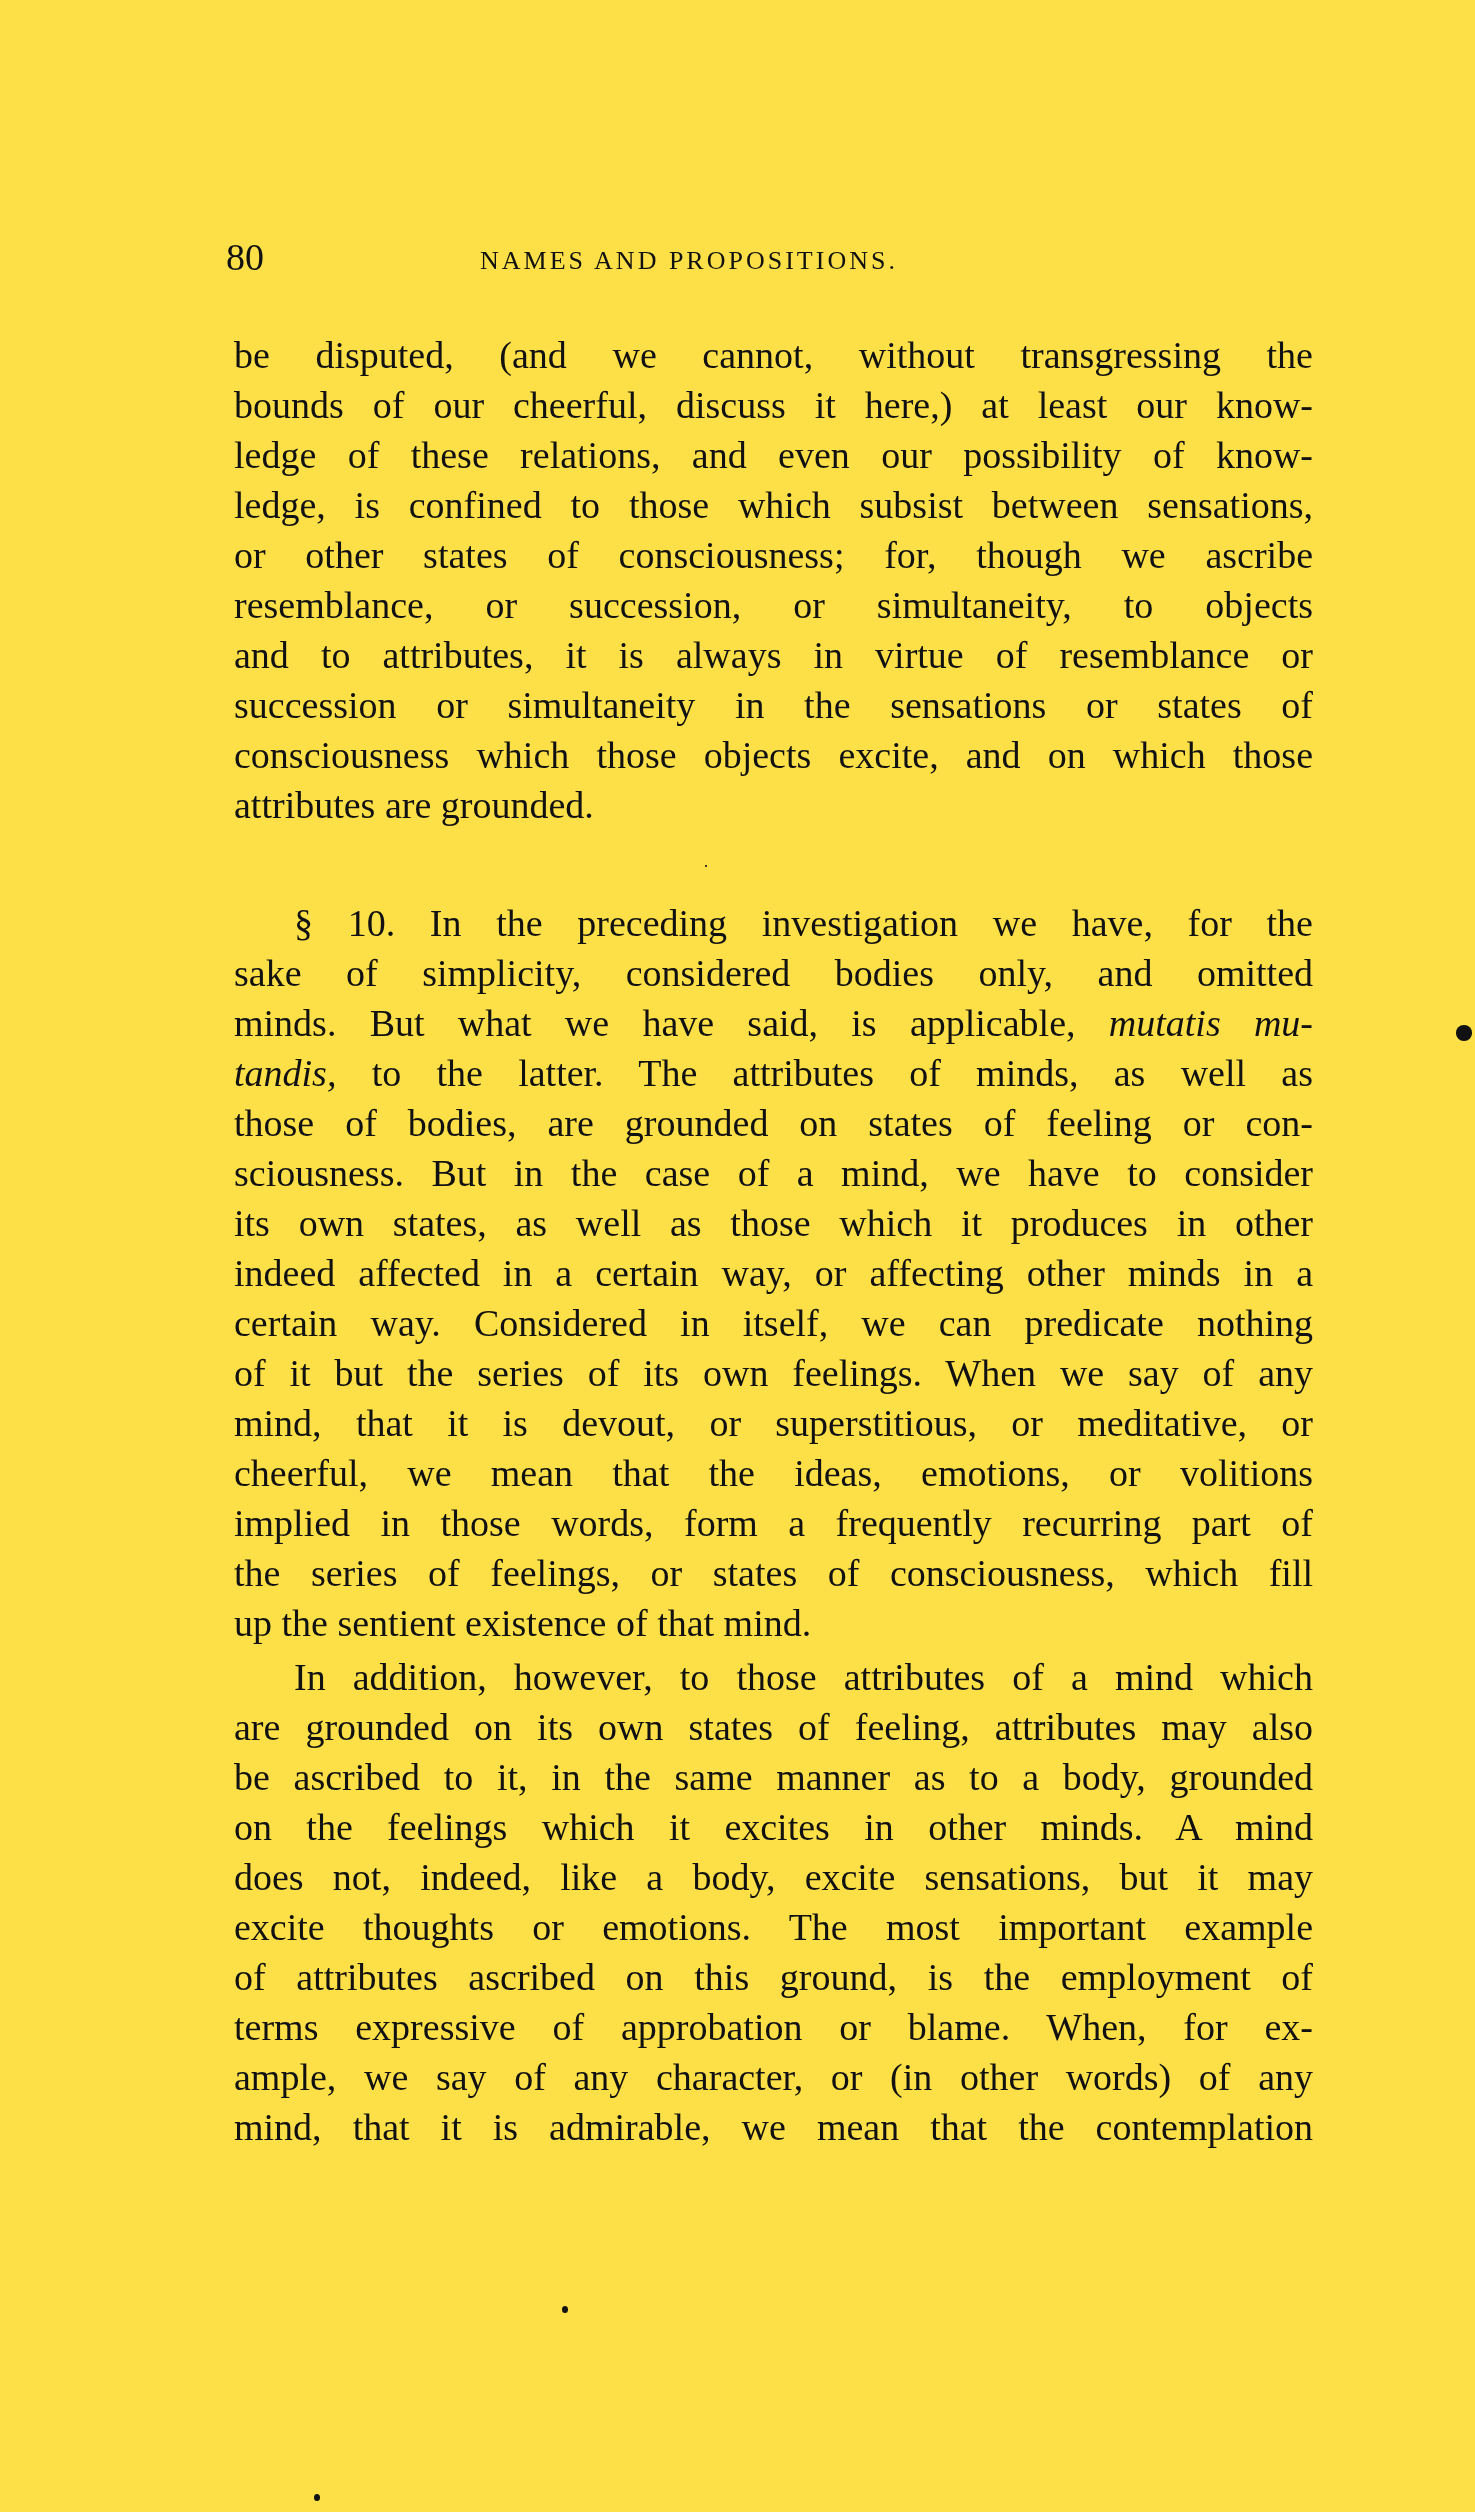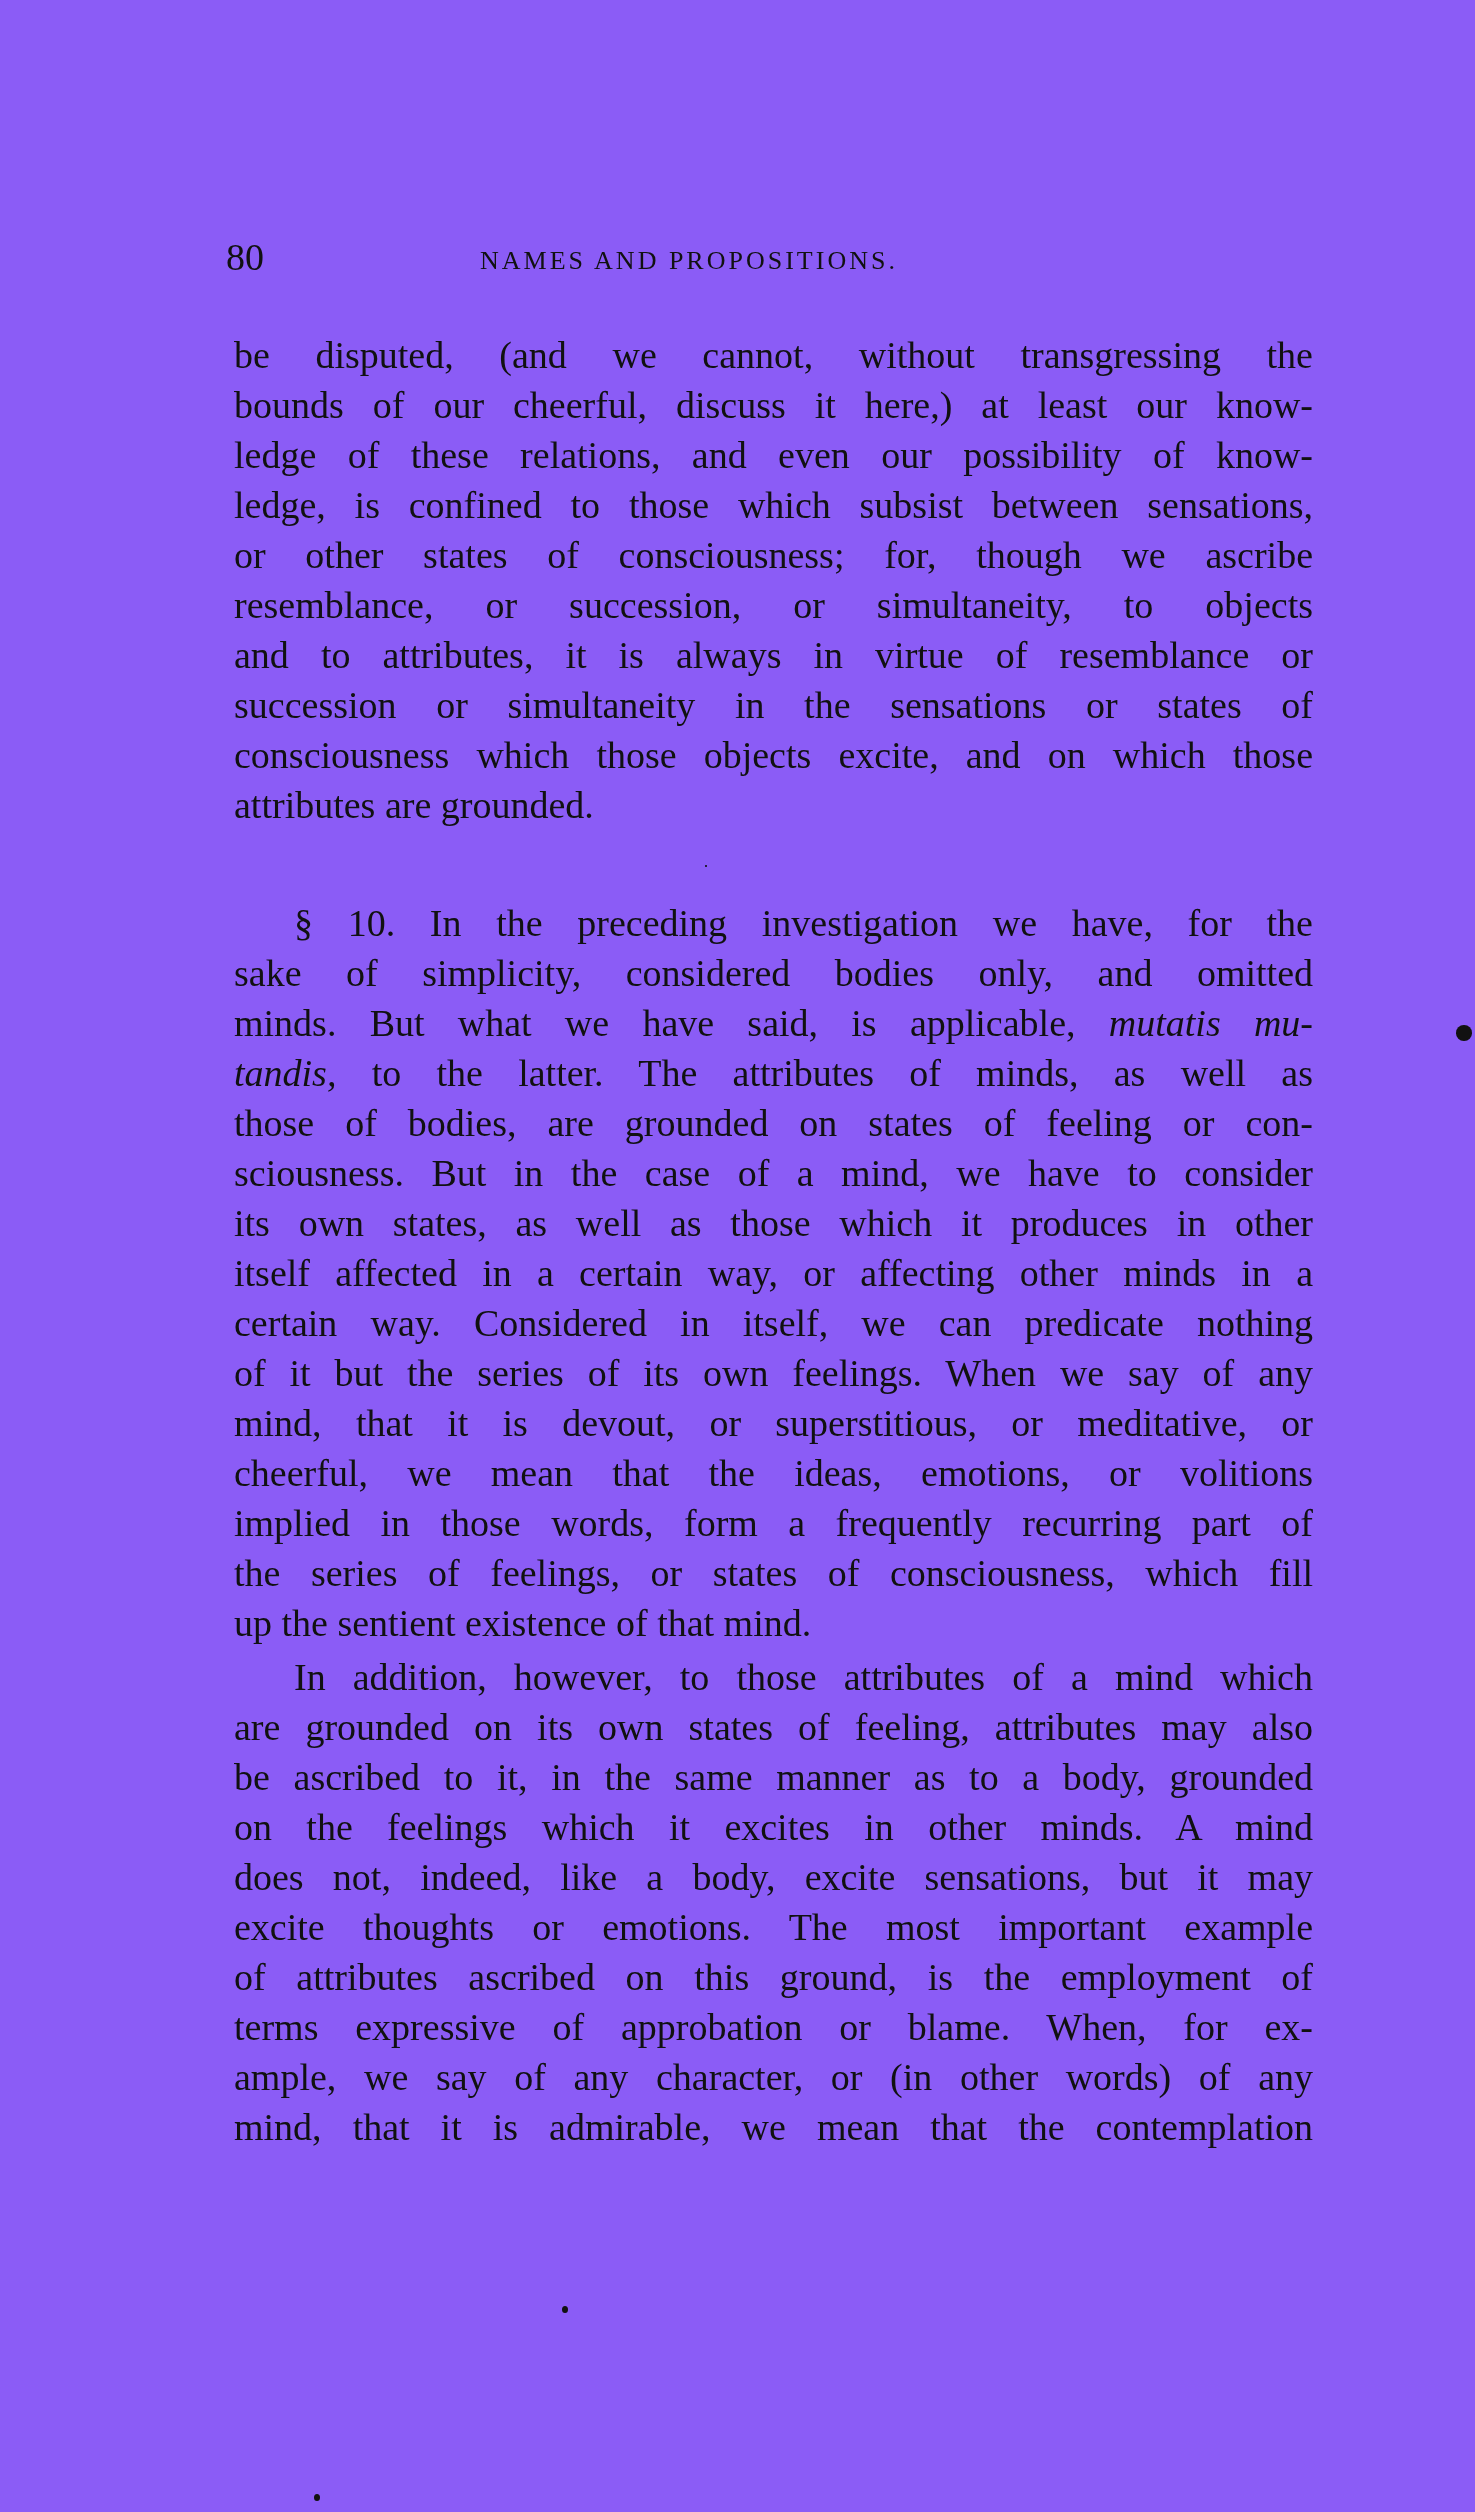--- a/index.html
+++ b/index.html
@@ -1,19 +1,19 @@
 <!DOCTYPE html>
 <html style="font-size:9.5px"><head>
   <meta charset="utf-8">
   <style>
     html, body { margin: 0; padding: 0; background: #ffffff; }
     body { width: 1476px; height: 2512px; position: relative; overflow: hidden; }
     .page {
       position: absolute; left: 0; top: 0; width: 1476px; height: 2512px;
-      background: #8b5cf6; color: #111111;
+      background: #fde047; color: #111111;
       font-family: "Liberation Serif", "DejaVu Serif", serif;
     }
     .running-head { position: absolute; top: 233px; left: 0; width: 1476px; height: 48px; }
     .page-number {
       position: absolute; left: 226px; top: 0;
       font-size: 38px; line-height: 48px;
     }
     .running-title {
       position: absolute; left: 480px; top: 3.6px;
       font-size: 26px; line-height: 48px; letter-spacing: 3px;
@@ -55,21 +55,21 @@
       </div>
       <div class="para-gap"></div>
       <div class="para">
         <span class="line indent"><span>§ 10.  In the preceding investigation we have, for the</span></span>
         <span class="line"><span>sake of simplicity, considered bodies only, and omitted</span></span>
         <span class="line"><span>minds.  But what we have said, is applicable, </span><span class="italic">mutatis mu-</span></span>
         <span class="line"><span class="italic">tandis,</span><span> to the latter.  The attributes of minds, as well as</span></span>
         <span class="line"><span>those of bodies, are grounded on states of feeling or con-</span></span>
         <span class="line"><span>sciousness.  But in the case of a mind, we have to consider</span></span>
         <span class="line"><span>its own states, as well as those which it produces in other</span></span>
-        <span class="line"><span>itself affected in a certain way, or affecting other minds in a</span></span>
+        <span class="line"><span>indeed affected in a certain way, or affecting other minds in a</span></span>
         <span class="line"><span>certain way.  Considered in itself, we can predicate nothing</span></span>
         <span class="line"><span>of it but the series of its own feelings.  When we say of any</span></span>
         <span class="line"><span>mind, that it is devout, or superstitious, or meditative, or</span></span>
         <span class="line"><span>cheerful, we mean that the ideas, emotions, or volitions</span></span>
         <span class="line"><span>implied in those words, form a frequently recurring part of</span></span>
         <span class="line"><span>the series of feelings, or states of consciousness, which fill</span></span>
         <span class="line last"><span>up the sentient existence of that mind.</span></span>
       </div>
       <div class="para">
         <span class="line indent"><span>In addition, however, to those attributes of a mind which</span></span>

